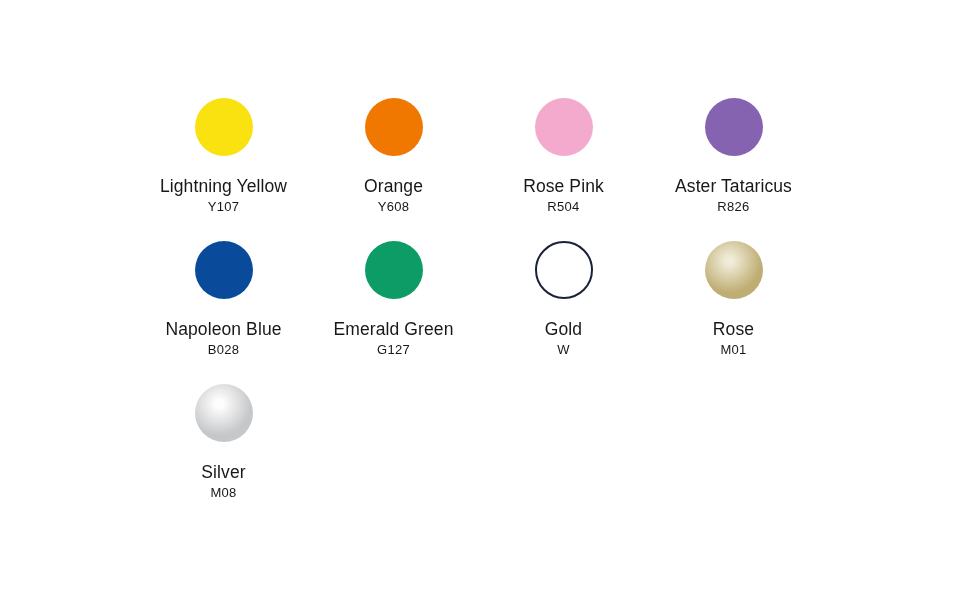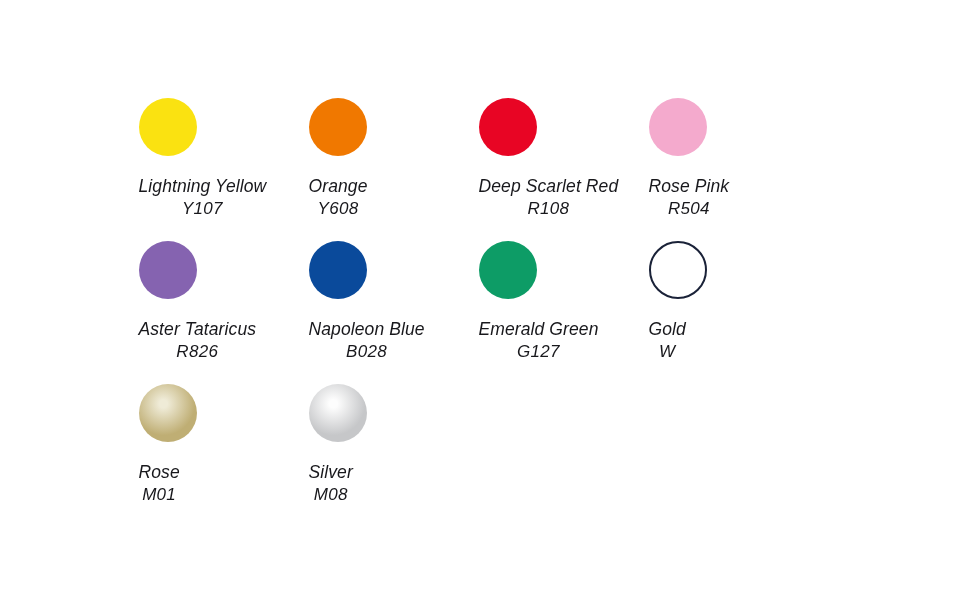--- a/index.html
+++ b/index.html
@@ -27,22 +27,21 @@
     display: grid;
     grid-template-columns: repeat(4, 170px);
     grid-auto-rows: 143px;
     justify-content: center;
     margin-left: -13px;
   }
 
   .swatch-cell {
     display: flex;
     flex-direction: column;
-    align-items: flex-start;
-    font-style: italic;
+    align-items: center;
   }
 
   .swatch-dot-wrap {
     height: 58px;
     display: flex;
     align-items: center;
     justify-content: center;
   }
 
   .swatch-dot {
@@ -64,21 +63,21 @@
     line-height: 1.32;
     white-space: nowrap;
   }
 
   .swatch-name {
     font-size: 17.5px;
     letter-spacing: 0.1px;
   }
 
   .swatch-code {
-    font-size: 17px;
+    font-size: 13px;
     letter-spacing: 0.3px;
   }
 </style>
 </head>
 <body>
 
 <div class="swatch-sheet">
   <div class="swatch-grid">
       <div class="swatch-cell">
         <div class="swatch-dot-wrap">
@@ -89,29 +88,20 @@
           <div class="swatch-code">Y107</div>
         </div>
       </div>
       <div class="swatch-cell">
         <div class="swatch-dot-wrap">
           <div class="swatch-dot" style="background: rgb(240, 120, 0);"></div>
         </div>
         <div class="swatch-labels">
           <div class="swatch-name">Orange</div>
           <div class="swatch-code">Y608</div>
-        </div>
-      </div>
-      <div class="swatch-cell">
-        <div class="swatch-dot-wrap">
-          <div class="swatch-dot" style="background: rgb(232, 5, 36);"></div>
-        </div>
-        <div class="swatch-labels">
-          <div class="swatch-name">Deep Scarlet Red</div>
-          <div class="swatch-code">R108</div>
         </div>
       </div>
       <div class="swatch-cell">
         <div class="swatch-dot-wrap">
           <div class="swatch-dot" style="background: rgb(244, 170, 205);"></div>
         </div>
         <div class="swatch-labels">
           <div class="swatch-name">Rose Pink</div>
           <div class="swatch-code">R504</div>
         </div>

